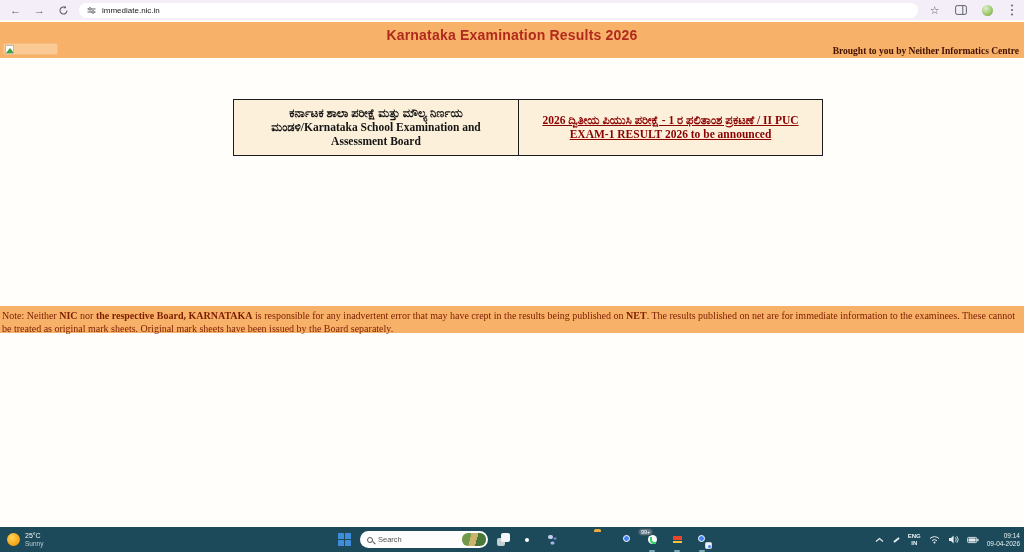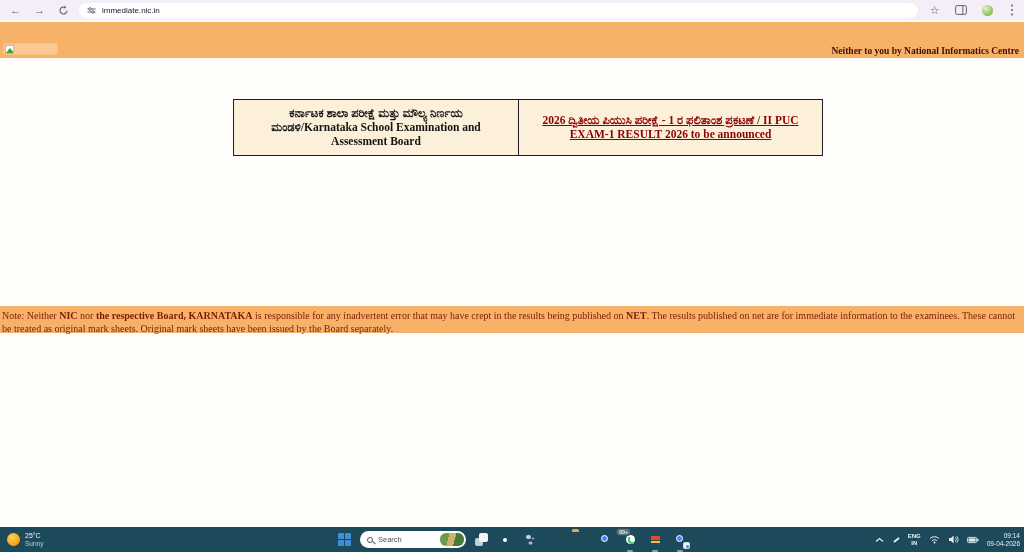--- a/index.html
+++ b/index.html
@@ -56,21 +56,21 @@
   .sun { width:13px; height:13px; border-radius:50%;
          background:radial-gradient(circle at 38% 35%, #ffd257, #f59e0b 75%); }
   .weather-txt { display:flex; flex-direction:column; }
   .weather-temp { font-size:7px; color:#f2f7f9; line-height:8px; }
   .weather-cond { font-size:6.5px; color:#b9cdd5; line-height:7px; }
 
   .tb-center { position:absolute; left:338px; top:0; height:25px; display:flex; align-items:center; gap:9px; }
   .winlogo { width:13px; height:13px; display:grid; grid-template-columns:1fr 1fr; grid-template-rows:1fr 1fr;
              gap:1.5px; cursor:pointer; }
   .winlogo i { background:#3f8cdb; border-radius:0.5px; }
-  .searchpill { width:106px; height:17px; background:#fdfdfd; border-radius:9px; display:flex;
+  .searchpill { width:128px; height:17px; background:#fdfdfd; border-radius:9px; display:flex;
                 align-items:center; padding:0 2px 0 7px; gap:5px; cursor:pointer; }
   .mag { width:6px; height:6px; border:1.2px solid #565656; border-radius:50%; position:relative; flex:none; }
   .mag::after { content:""; position:absolute; width:3.5px; height:1.2px; background:#565656;
                 transform:rotate(45deg); right:-3px; bottom:-1.5px; }
   .search-label { font-size:7.5px; color:#555; }
   .pill-img { margin-left:auto; width:24px; height:13px; border-radius:6px; flex:none;
               background:linear-gradient(105deg,#6f9a48 0 35%, #cdb26b 35% 60%, #49793a 60%); }
   .taskview { position:relative; width:13px; height:13px; cursor:pointer; }
   .tv1 { position:absolute; left:0; bottom:0; width:8px; height:8px; border-radius:2px; background:#c4cfd4; }
   .tv2 { position:absolute; right:0; top:0; width:9px; height:9px; border-radius:2px; background:#f4f7f8; }
@@ -148,24 +148,25 @@
         <rect x="0.6" y="0.6" width="10.8" height="8.8" rx="1.6" fill="none" stroke="#5f6368" stroke-width="1"></rect>
         <line x1="7.8" y1="0.6" x2="7.8" y2="9.4" stroke="#5f6368" stroke-width="1"></line>
       </svg>
       <span class="avatar"></span>
       <span class="kebab"></span>
     </div>
   </div>
 
   <div class="webpage">
     <div class="banner">
+      <div class="banner-title">Karnataka Examination Results 2026</div>
       <div class="broken-img">
         <span class="broken-glyph"></span>
       </div>
-      <div class="credit">Neither to you by National Informatics Centre</div>
+      <div class="credit">Brought to you by Neither Informatics Centre</div>
     </div>
 
     <table class="results-table">
       <tbody>
           <tr>
         <td class="board-cell">ಕರ್ನಾಟಕ ಶಾಲಾ ಪರೀಕ್ಷೆ ಮತ್ತು ಮೌಲ್ಯ ನಿರ್ಣಯ ಮಂಡಳಿ/Karnataka School Examination and Assessment Board</td>
         <td class="link-cell">
           <span class="result-link">2026 ದ್ವಿತೀಯ ಪಿಯುಸಿ ಪರೀಕ್ಷೆ - 1 ರ ಫಲಿತಾಂಶ ಪ್ರಕಟಣೆ / II PUC EXAM-1 RESULT 2026 to be announced</span>
         </td>
       </tr>

